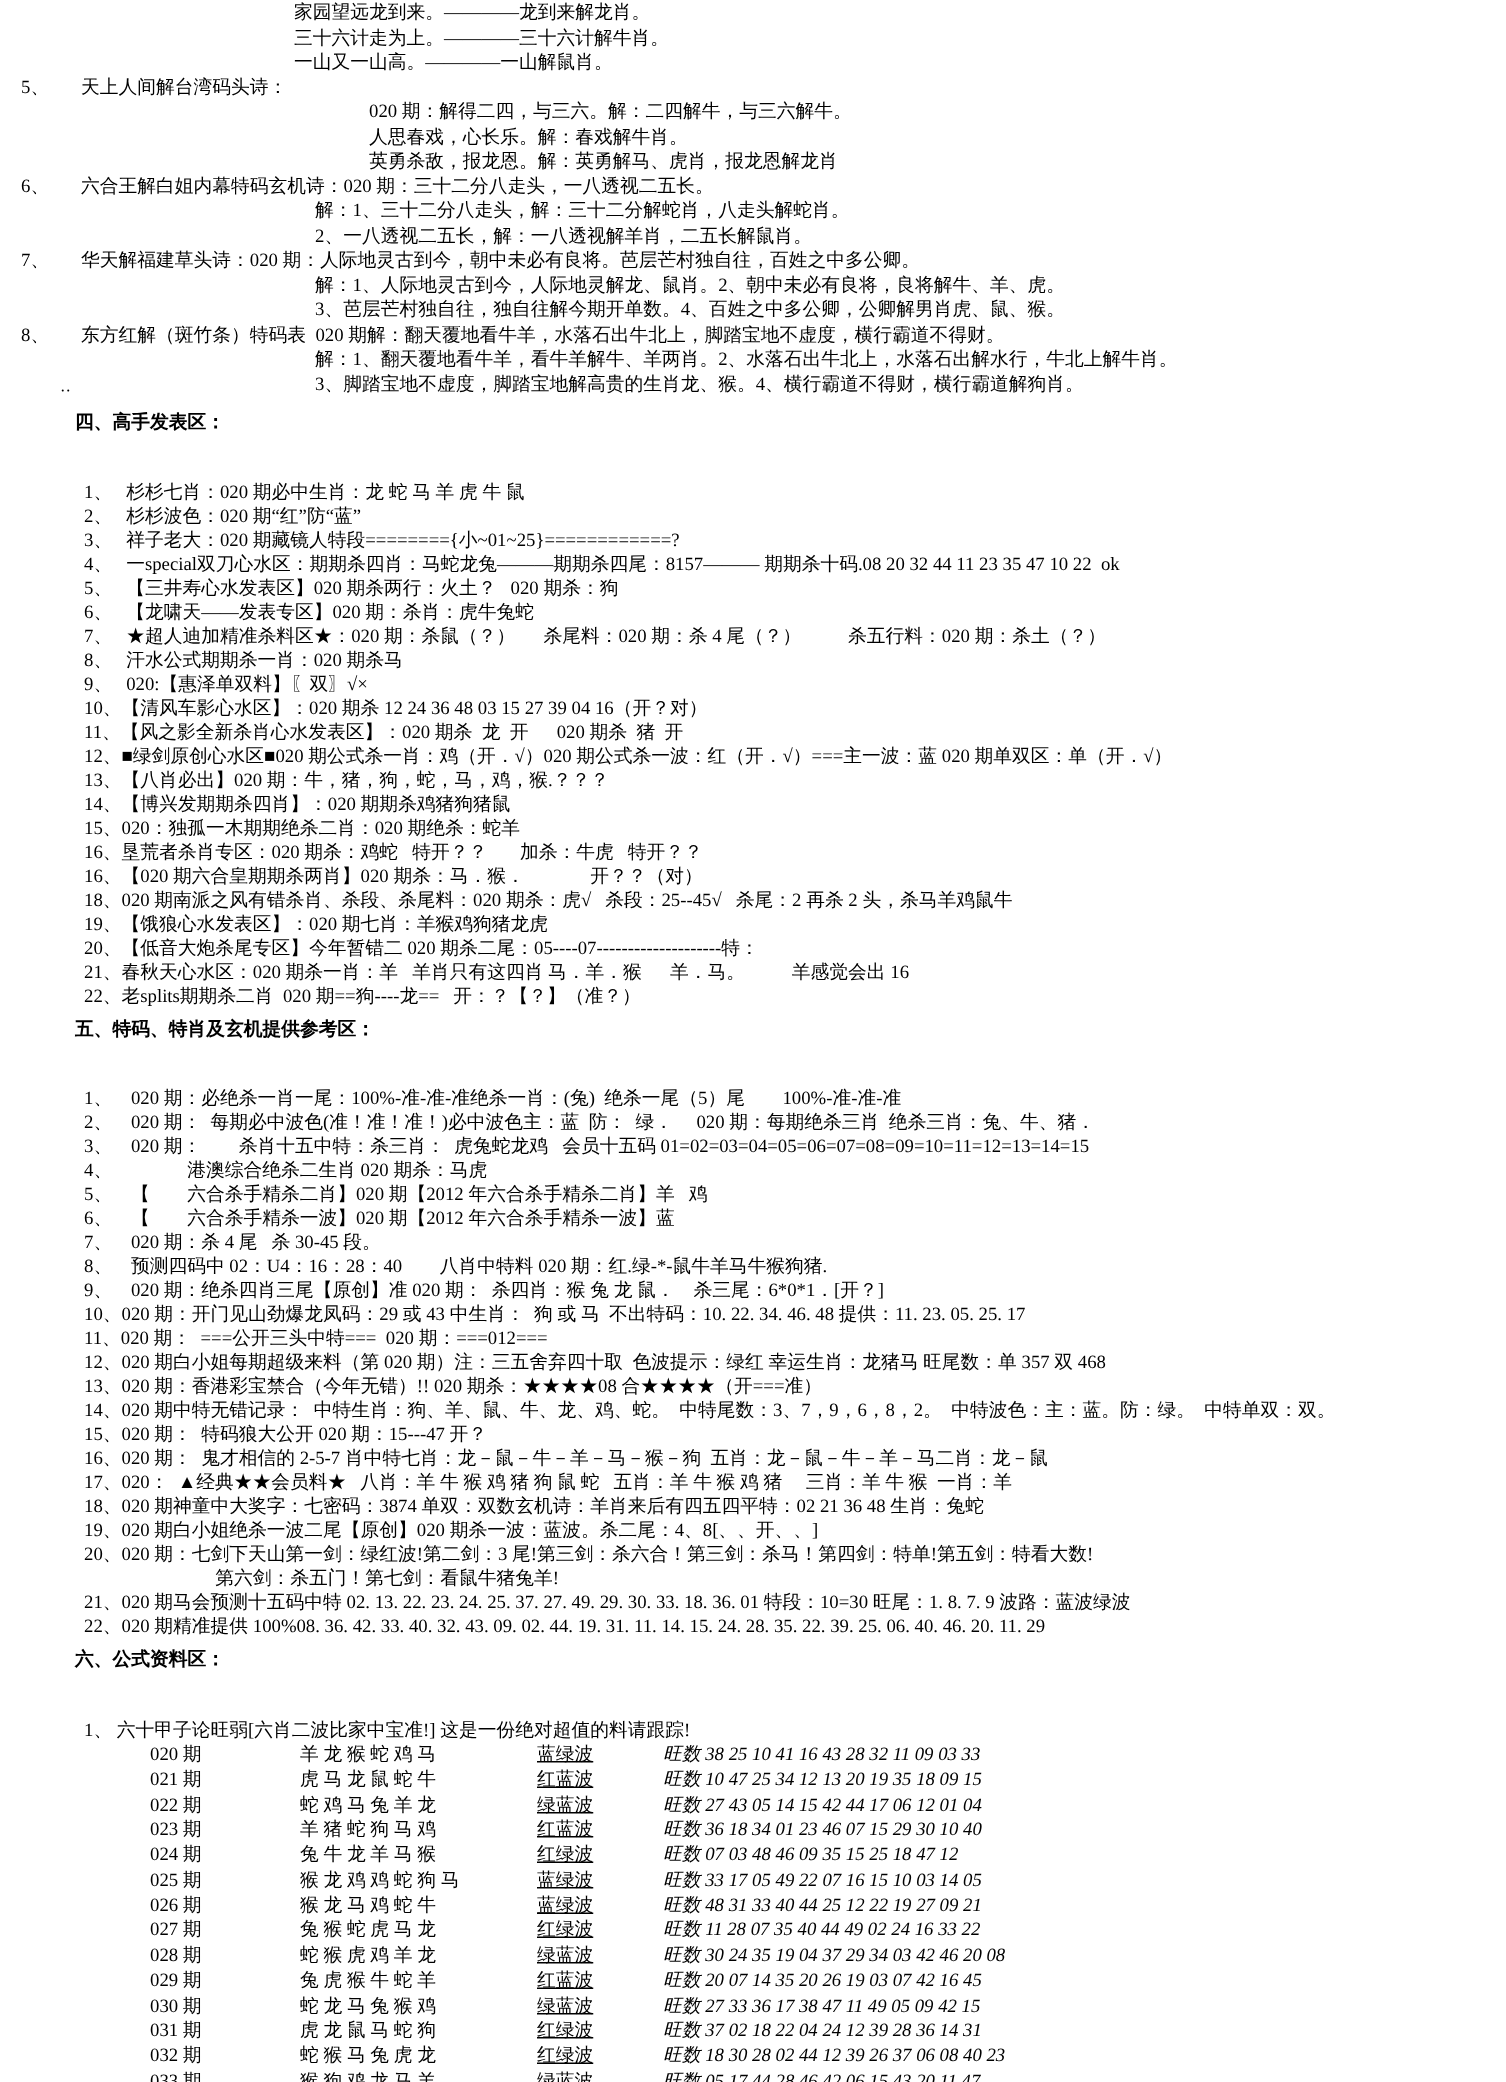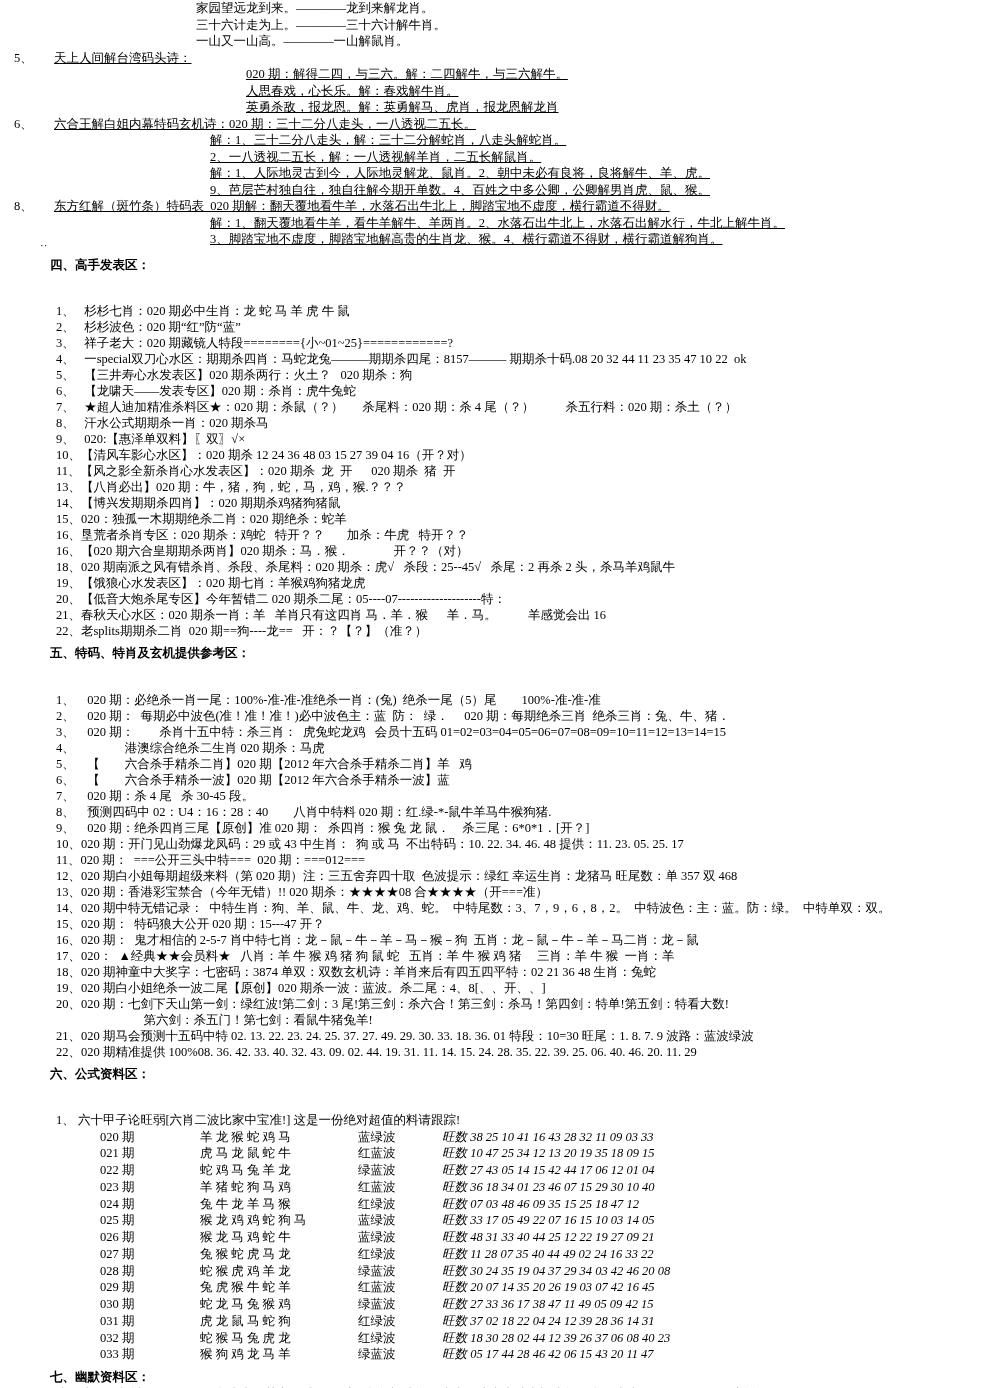--- a/index.html
+++ b/index.html
@@ -5,33 +5,33 @@
   html,body{margin:0;padding:0;}
   body{
     width:1004px;
     background:#ffffff;
     font-family:"Liberation Serif", serif;
     color:#000000;
     font-size:12.5px;
     line-height:1.32;
   }
   .page{position:relative;width:1004px;min-height:1388px;padding:0;}
-  .blk{padding:0 14px 0 14px;text-decoration:underline;}
+  .blk{padding:0 14px 0 14px;}
   .ln{white-space:pre-wrap;}
   .indent1{padding-left:196px;}
   .indent2{padding-left:232px;}
   .num{display:inline-block;width:40px;}
   .sec-h{font-weight:bold;padding-left:50px;margin-top:5px;}
   .item{padding-left:56px;margin-top:30px;}
   .tight{line-height:1.28;}
   table.formula{border-collapse:collapse;margin-left:96px;}
   table.formula td{padding:0 4px;font-size:12.5px;white-space:nowrap;line-height:1.34;}
   table.formula td.c1{width:92px;}
   table.formula td.c2{width:150px;}
-  table.formula td.c3{width:76px;}
+  table.formula td.c3{width:76px;text-decoration:underline;}
   table.formula td.c4{width:300px;font-style:italic;}
   .topblk{padding-left:196px;}
   .foot{padding-left:56px;}
 </style>
 </head>
 <body>
 
 <div class="page">
 
   <div class="topblk">
@@ -49,22 +49,23 @@
       <div class="ln indent2">英勇杀敌，报龙恩。解：英勇解马、虎肖，报龙恩解龙肖</div>
     </div>
 
     <div>
       <div class="ln"><span class="num">6、</span><span>六合王解白姐内幕特码玄机诗：020 期：三十二分八走头，一八透视二五长。</span></div>
       <div class="ln indent1">解：1、三十二分八走头，解：三十二分解蛇肖，八走头解蛇肖。</div>
       <div class="ln indent1">2、一八透视二五长，解：一八透视解羊肖，二五长解鼠肖。</div>
     </div>
 
     <div>
+      <div class="ln"><span class="num">7、</span><span>华天解福建草头诗：020 期：人际地灵古到今，朝中未必有良将。芭层芒村独自往，百姓之中多公卿。</span></div>
       <div class="ln indent1">解：1、人际地灵古到今，人际地灵解龙、鼠肖。2、朝中未必有良将，良将解牛、羊、虎。</div>
-      <div class="ln indent1">9、芭层芒村独自往，独自往解今期开单数。4、百姓之中多公卿，公卿解男肖虎、鼠、猴。</div>
+      <div class="ln indent1">3、芭层芒村独自往，独自往解今期开单数。4、百姓之中多公卿，公卿解男肖虎、鼠、猴。</div>
     </div>
 
     <div>
       <div class="ln"><span class="num">8、</span><span>东方红解（斑竹条）特码表  020 期解：翻天覆地看牛羊，水落石出牛北上，脚踏宝地不虚度，横行霸道不得财。</span></div>
       <div class="ln indent1">解：1、翻天覆地看牛羊，看牛羊解牛、羊两肖。2、水落石出牛北上，水落石出解水行，牛北上解牛肖。</div>
       <div class="ln indent1">3、脚踏宝地不虚度，脚踏宝地解高贵的生肖龙、猴。4、横行霸道不得财，横行霸道解狗肖。</div>
     </div>
 
     <div style="position:relative;height:4px;">
       <span style="position:absolute;left:26px;top:-10px;font-size:11px;">··</span>
@@ -78,20 +79,21 @@
       <div class="ln">2、   杉杉波色：020 期“红”防“蓝”</div>
       <div class="ln">3、   祥子老大：020 期藏镜人特段========{小~01~25}============?</div>
       <div class="ln">4、   一special双刀心水区：期期杀四肖：马蛇龙兔———期期杀四尾：8157——— 期期杀十码.08 20 32 44 11 23 35 47 10 22  ok</div>
       <div class="ln">5、   【三井寿心水发表区】020 期杀两行：火土？   020 期杀：狗</div>
       <div class="ln">6、   【龙啸天——发表专区】020 期：杀肖：虎牛兔蛇</div>
       <div class="ln">7、   ★超人迪加精准杀料区★：020 期：杀鼠（？）      杀尾料：020 期：杀 4 尾（？）          杀五行料：020 期：杀土（？）</div>
       <div class="ln">8、   汗水公式期期杀一肖：020 期杀马</div>
       <div class="ln">9、   020:【惠泽单双料】〖双〗√×</div>
       <div class="ln">10、【清风车影心水区】：020 期杀 12 24 36 48 03 15 27 39 04 16（开？对）</div>
       <div class="ln">11、【风之影全新杀肖心水发表区】：020 期杀  龙  开      020 期杀  猪  开</div>
+      <div class="ln">12、■绿剑原创心水区■020 期公式杀一肖：鸡（开．√）020 期公式杀一波：红（开．√）===主一波：蓝 020 期单双区：单（开．√）</div>
       <div class="ln">13、【八肖必出】020 期：牛，猪，狗，蛇，马，鸡，猴.？？？</div>
       <div class="ln">14、【博兴发期期杀四肖】：020 期期杀鸡猪狗猪鼠</div>
       <div class="ln">15、020：独孤一木期期绝杀二肖：020 期绝杀：蛇羊</div>
       <div class="ln">16、垦荒者杀肖专区：020 期杀：鸡蛇   特开？？       加杀：牛虎   特开？？</div>
       <div class="ln">16、【020 期六合皇期期杀两肖】020 期杀：马．猴．              开？？（对）</div>
       <div class="ln">18、020 期南派之风有错杀肖、杀段、杀尾料：020 期杀：虎√   杀段：25--45√   杀尾：2 再杀 2 头，杀马羊鸡鼠牛</div>
       <div class="ln">19、【饿狼心水发表区】：020 期七肖：羊猴鸡狗猪龙虎</div>
       <div class="ln">20、【低音大炮杀尾专区】今年暂错二 020 期杀二尾：05----07--------------------特：</div>
       <div class="ln">21、春秋天心水区：020 期杀一肖：羊   羊肖只有这四肖 马．羊．猴      羊．马。          羊感觉会出 16</div>
       <div class="ln">22、老splits期期杀二肖  020 期==狗----龙==   开：？【？】（准？）</div>

